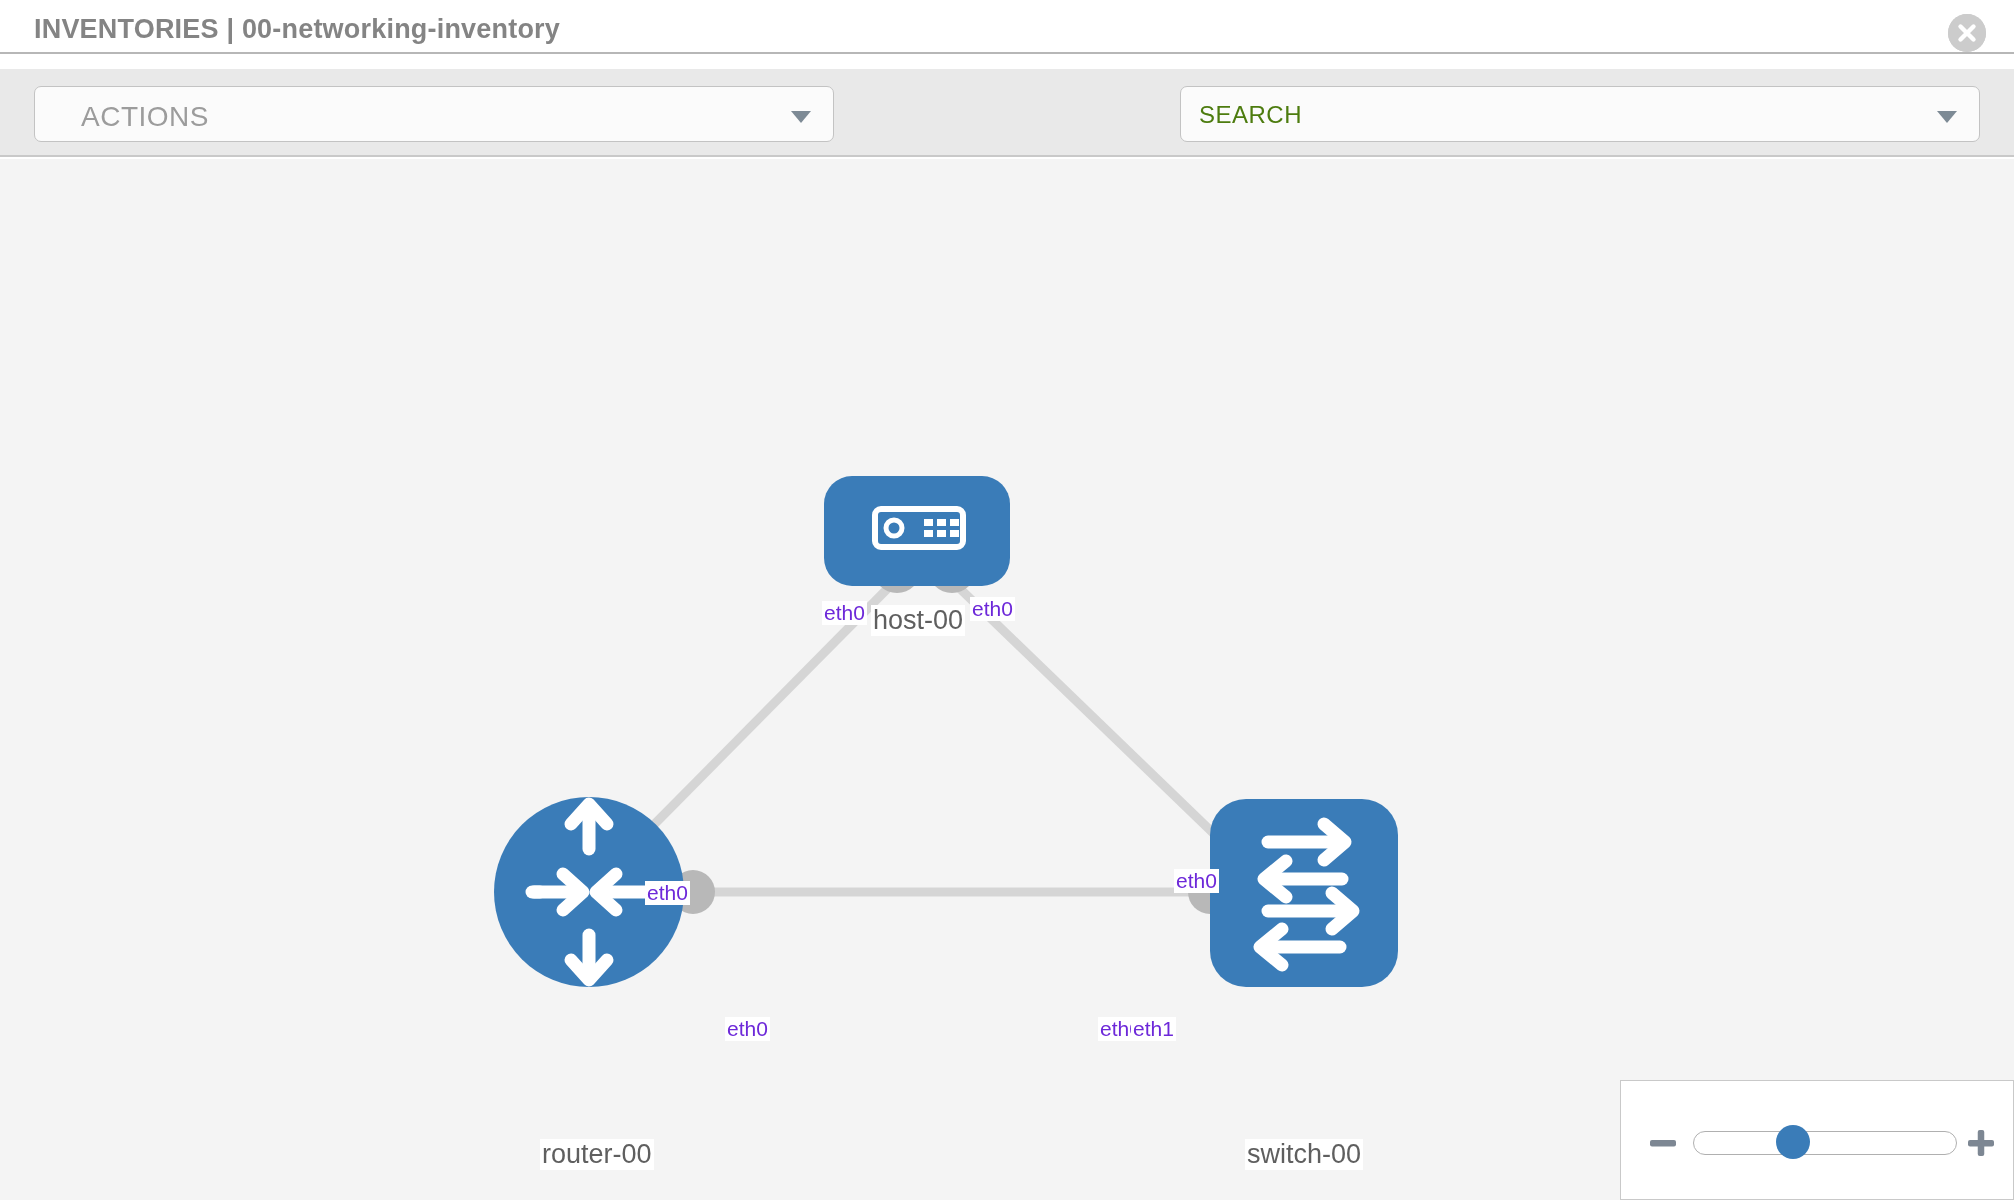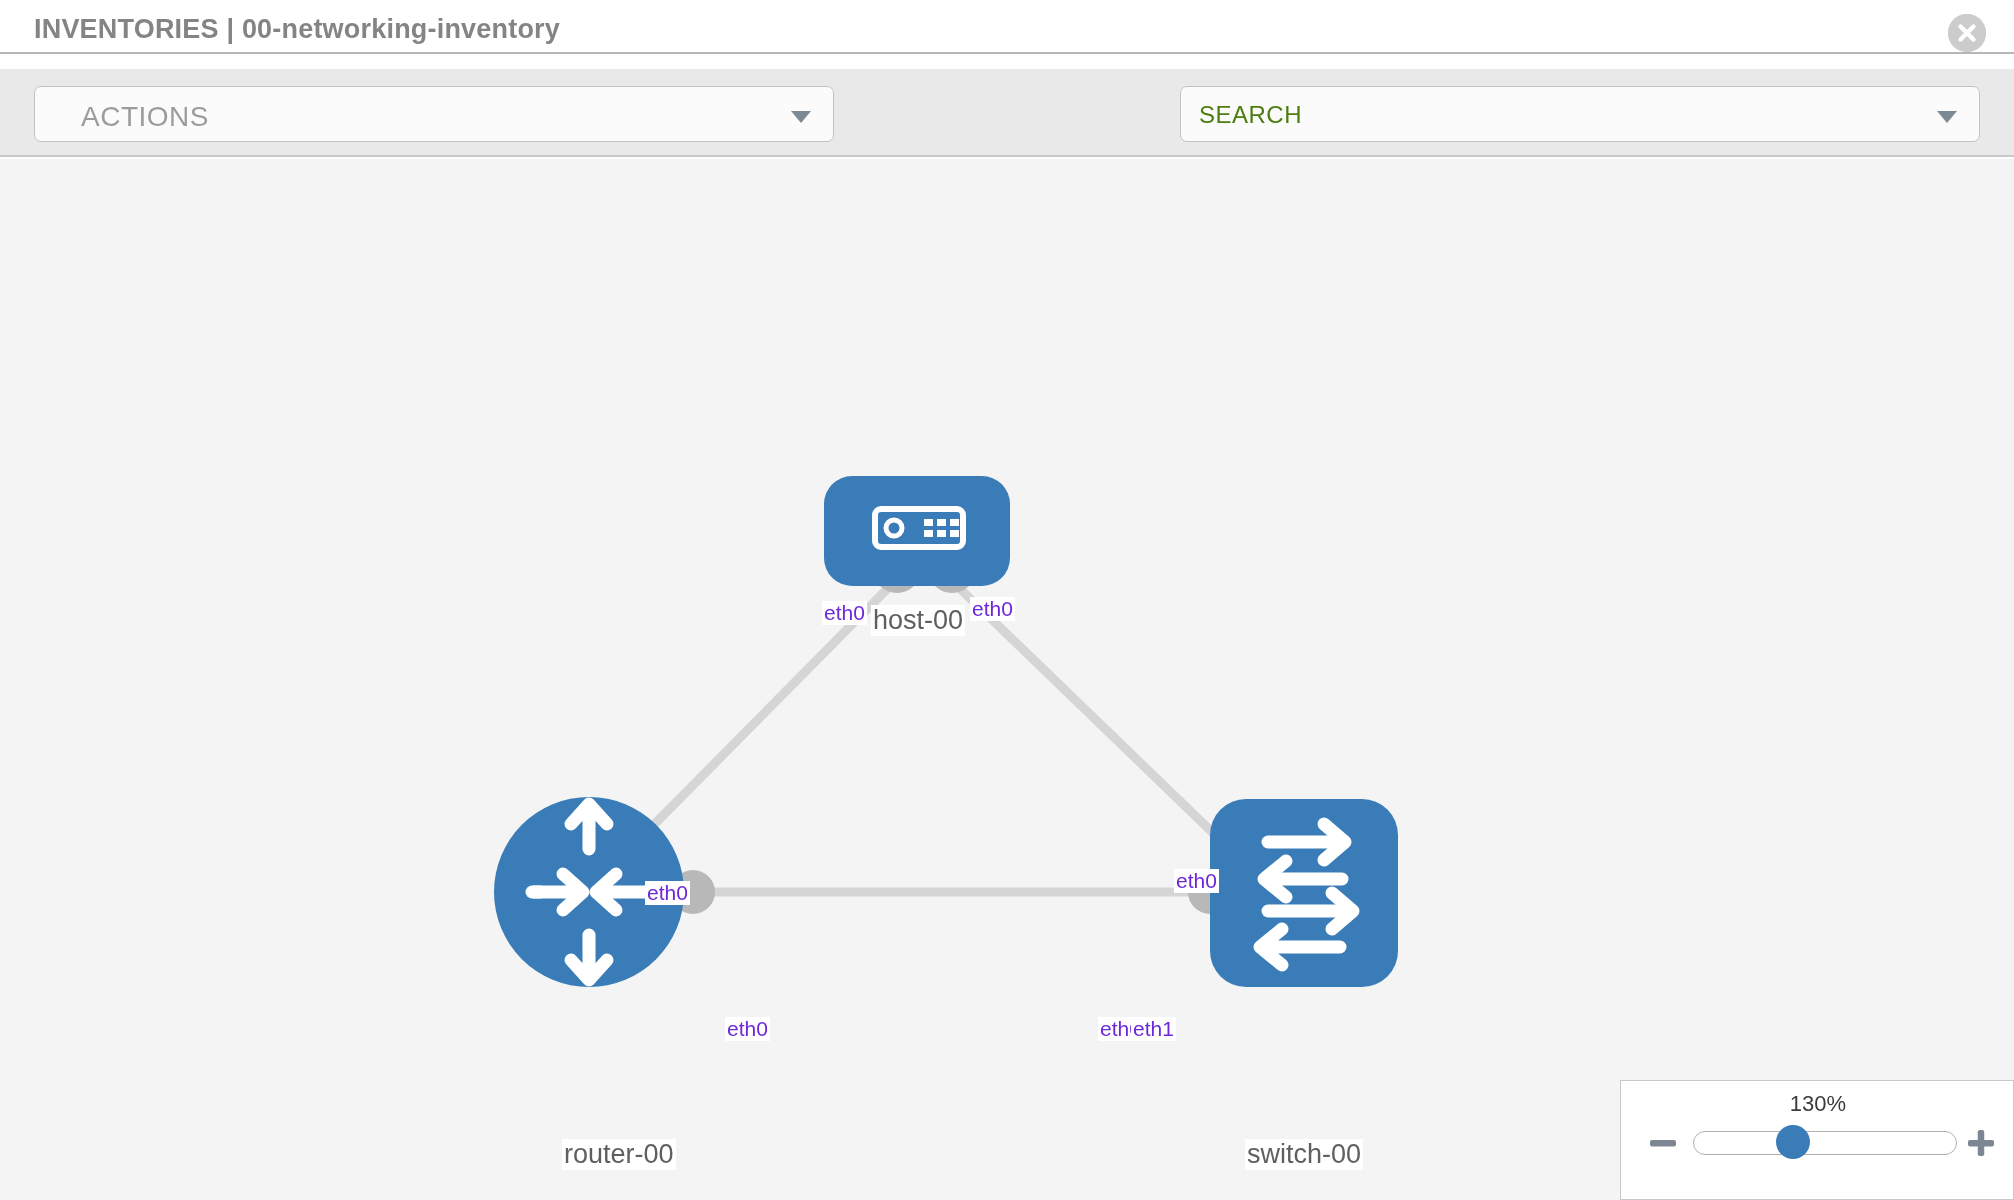--- a/index.html
+++ b/index.html
@@ -338,27 +338,26 @@
     <div class="iface-label" style="left:1174px; top:710px;">eth0</div>
 
     <div class="iface-label" style="left:725px; top:858px;">eth0</div>
 
     <div class="iface-label" style="left:1098px; top:858px;">eth0</div>
 
     <div class="iface-label" style="left:1119px; top:858px;margin-left:12px;">eth1</div>
 
     <div class="node-name" style="left:871px; top:422px;margin-top:24px;">host-00</div>
 
-    <div class="node-name" style="left:562px; top:980px;text-align:right;">router-00</div>
+    <div class="node-name" style="left:540px; top:980px;text-align:right;">router-00</div>
 
     <div class="node-name" style="left:1245px; top:980px;">switch-00</div>
   </div>
 
   <div class="zoom-panel">
-    <div class="zoom-pct">130%</div>
 
     <div class="zoom-minus">
       <svg width="32" height="32" viewBox="0 0 32 32">
         <rect x="3" y="13" width="26" height="6.5" rx="2" fill="#7d8793"></rect>
       </svg>
     </div>
 
     <div class="zoom-track"></div>
     <div class="zoom-thumb"></div>
 

